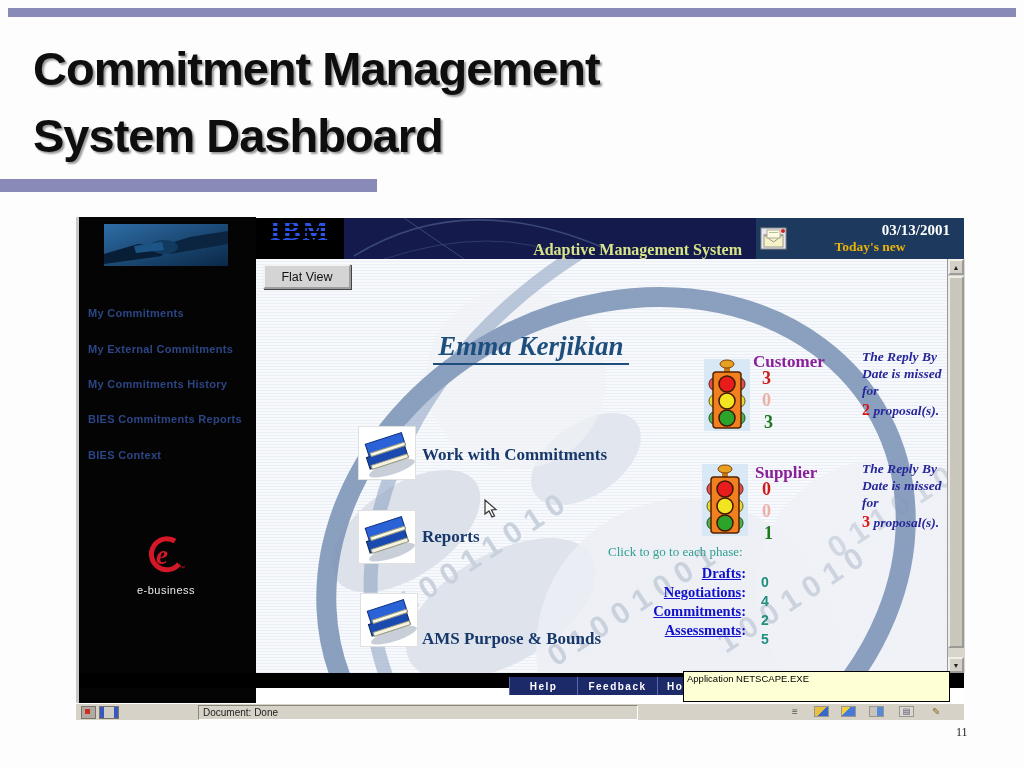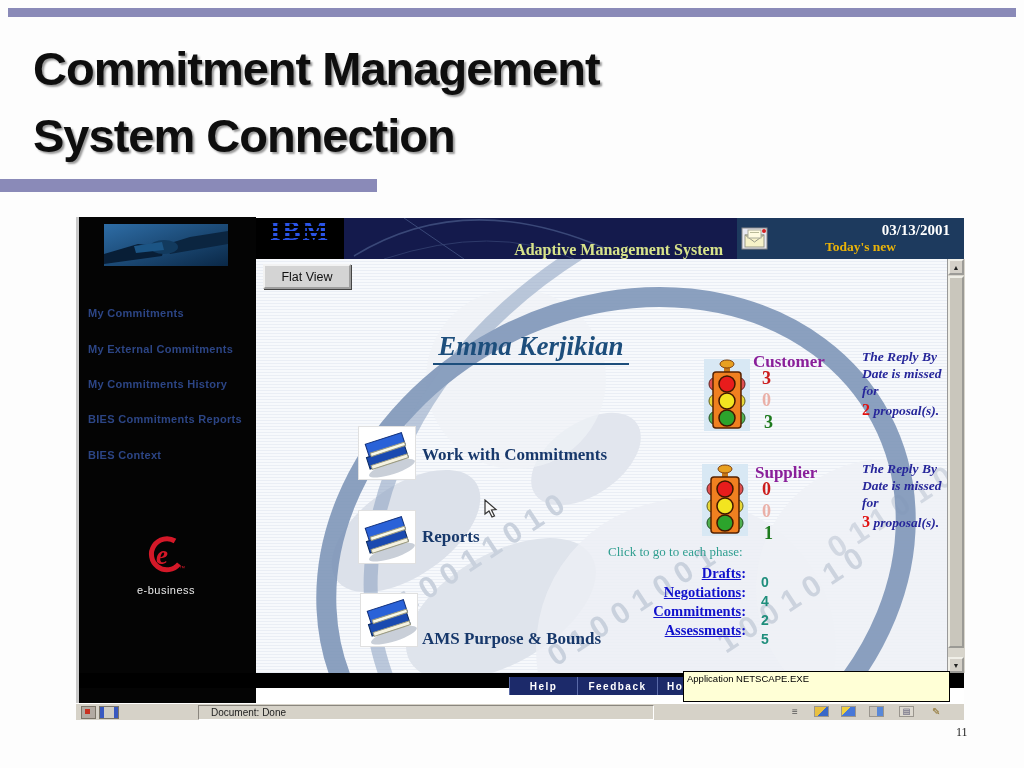--- a/index.html
+++ b/index.html
@@ -30,21 +30,21 @@
   .bw-header{left:180px;top:1px;width:708px;height:41px;display:flex;}
   .ibm-box{width:88px;height:41px;background:#000;display:flex;align-items:flex-start;justify-content:center;}
   .ibm-logo{position:relative;color:#2b55e8;font-family:"Liberation Serif",serif;font-weight:900;
             font-size:27px;letter-spacing:2px;line-height:1;}
   .ibm-logo::after{content:"";position:absolute;inset:0;
             background:repeating-linear-gradient(to bottom,transparent 0 2.5px,#000 2.5px 5px);}
   .nav-band{flex:1;background:#141a4c;position:relative;display:flex;align-items:flex-end;
             justify-content:flex-end;overflow:hidden;}
   .app-title{color:#d8e48a;font-family:"Liberation Serif",serif;font-weight:bold;font-size:16px;
              padding-right:14px;position:relative;z-index:2;}
-  .date-box{width:227px;height:41px;background:#1d3a5e;display:flex;align-items:center;}
+  .date-box{width:208px;height:41px;background:#1d3a5e;display:flex;align-items:center;}
   .mail-wrap{width:34px;display:flex;justify-content:center;}
   .date-col{flex:1;text-align:right;padding-right:14px;font-family:"Liberation Serif",serif;}
   .date-line{color:#fff;font-weight:bold;font-size:15px;line-height:1.15;}
   .todays-new{color:#eab308;font-weight:bold;font-size:13.5px;line-height:1.15;cursor:pointer;text-align:center;}
 
   
   .bw-content{left:180px;top:42px;width:691px;height:414px;overflow:hidden;
       background:repeating-linear-gradient(180deg,#f7f9fc 0 2px,#eaeef5 2px 3px);}
   .bg-svg{position:absolute;left:0;top:0;}
   .flat-view{left:7px;top:5px;width:84px;height:21px;background:#d4d4d4;border:2px outset #f2f2f2;
@@ -83,33 +83,33 @@
   .bw-footer{left:0;top:456px;width:888px;height:15px;background:#000;}
   .f-btn{position:absolute;top:4px;height:18px;background:#1c2a6a;border-left:1px solid #5a6aa8;
          color:#fff;font-size:10px;font-weight:bold;letter-spacing:1.5px;display:flex;
          align-items:center;justify-content:center;cursor:pointer;}
   .tooltip{left:607px;top:454px;width:259px;height:27px;background:#ffffd6;border:1px solid #000;
            font-size:9.5px;color:#000;padding:1px 3px;line-height:1.3;z-index:9;white-space:nowrap;overflow:hidden;}
 
   
   .bw-statusbar{left:0;top:486px;width:888px;height:16px;background:#d6d2c8;border-top:1px solid #fff;}
   .st-field{position:absolute;left:122px;top:1px;width:430px;height:13px;border:1px solid;
-            border-color:#8a867e #fff #fff #8a867e;font-size:10px;color:#222;padding:0 12px;line-height:13px;}
+            border-color:#8a867e #fff #fff #8a867e;font-size:10px;color:#222;padding:0 4px;line-height:13px;}
   .st-ico{position:absolute;top:2px;cursor:pointer;}
   .mini{width:15px;height:11px;border:1px solid #9a968e;box-sizing:border-box;}
 </style>
 </head>
 <body>
 
 <div id="slide">
 
   <div class="abs top-bar"></div>
   <div class="abs slide-title">
     <div>Commitment Management</div>
-    <div>System Connection</div>
+    <div>System Dashboard</div>
   </div>
   <div class="abs title-underline"></div>
 
   <div id="browser" class="abs">
     <div class="abs left-edge"></div>
 
     <div class="abs bw-sidebar">
       <svg class="abs handshake" viewBox="0 0 124 42">
         <defs>
             <linearGradient id="hs" x1="0" y1="0" x2="1" y2="1">

